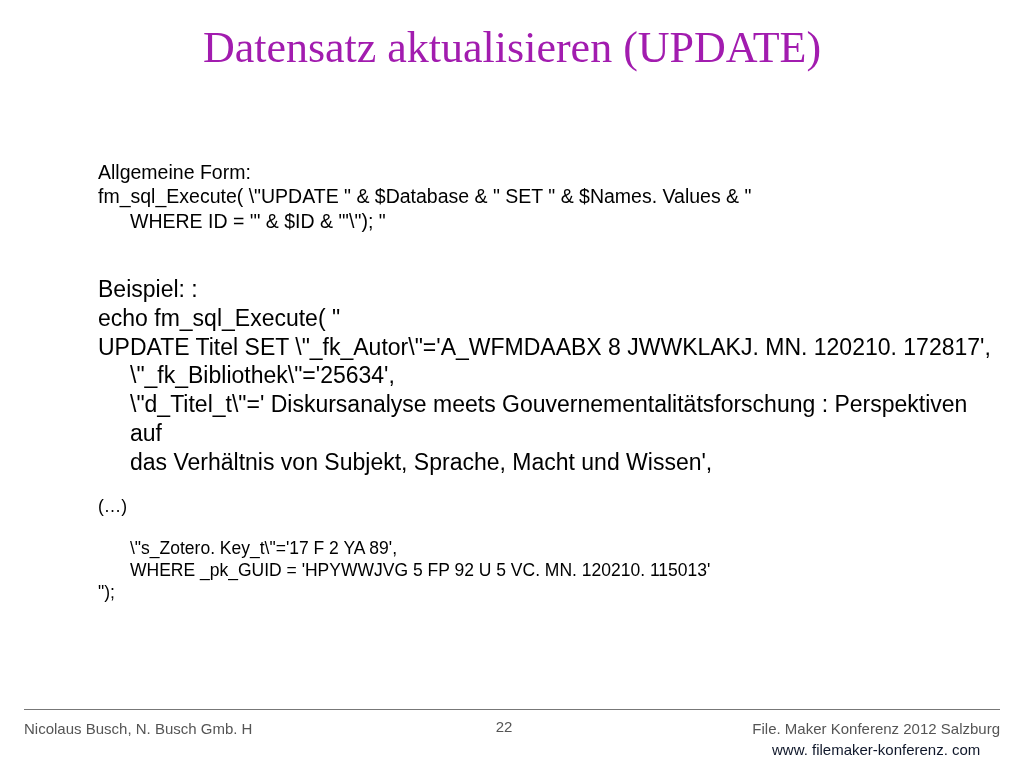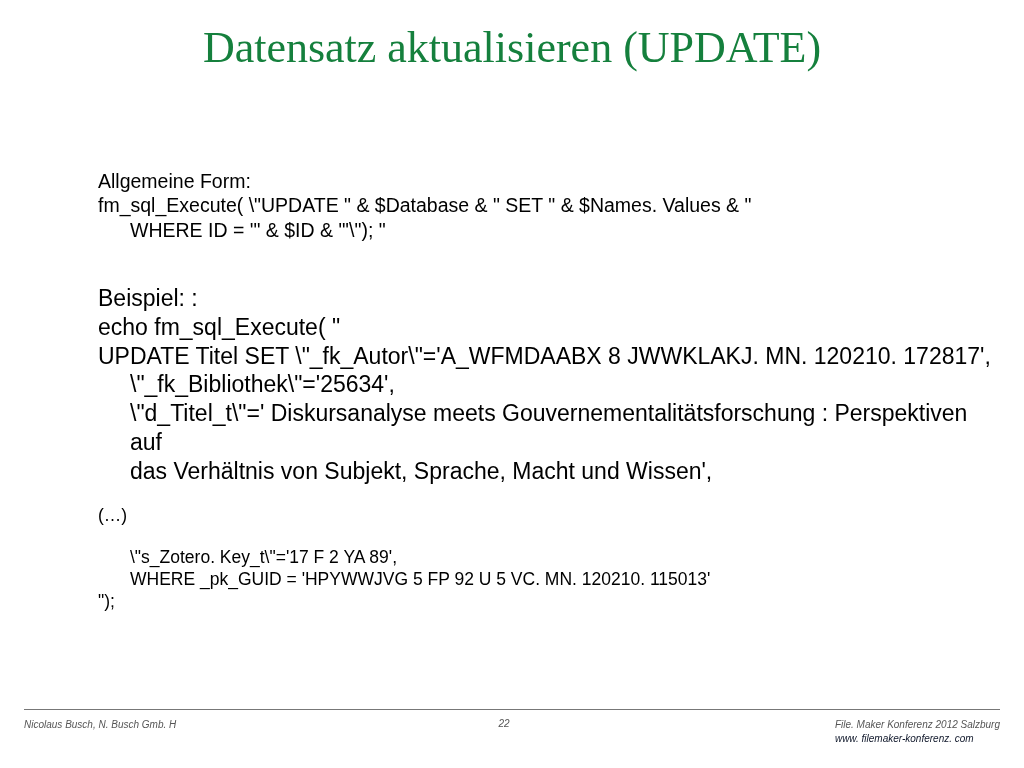--- a/index.html
+++ b/index.html
@@ -13,34 +13,33 @@
     overflow: hidden;
   }
   .slide {
     position: relative;
     width: 1024px;
     height: 768px;
     box-sizing: border-box;
   }
   .title {
     font-family: "Times New Roman", Times, serif;
-    color: #15803d;
+    color: #a21caf;
     font-size: 44px;
     text-align: center;
     padding-top: 22px;
     font-weight: 400;
   }
   .body {
     position: absolute;
     left: 98px;
     right: 31px;
     top: 160px;
     font-size: 19.5px;
     line-height: 1.25;
-    margin-top: 9px;
   }
   .section1 {
     margin-bottom: 42px;
   }
   .indent {
     padding-left: 32px;
   }
   .section2 {
     font-size: 23px;
     line-height: 1.25;
@@ -60,42 +59,41 @@
     right: 24px;
     bottom: 58px;
     border-top: 1px solid #777;
   }
   .footer {
     position: absolute;
     left: 24px;
     right: 24px;
     bottom: 10px;
     height: 44px;
-    font-size: 10px;
+    font-size: 15px;
     color: #555;
-    font-style: italic;
   }
   .footer-left {
     position: absolute;
     left: 0;
     top: 4px;
     line-height: 1.4;
   }
   .footer-center {
     position: absolute;
     left: 0;
     right: 16px;
     top: 4px;
     text-align: center;
   }
   .footer-right {
     position: absolute;
     right: 0;
     top: 4px;
-    text-align: left;
+    text-align: center;
     line-height: 1.4;
   }
   .footer-right .link {
     color: #0f172a;
   }
 </style>
 </head>
 <body>
 
 <div class="slide">

